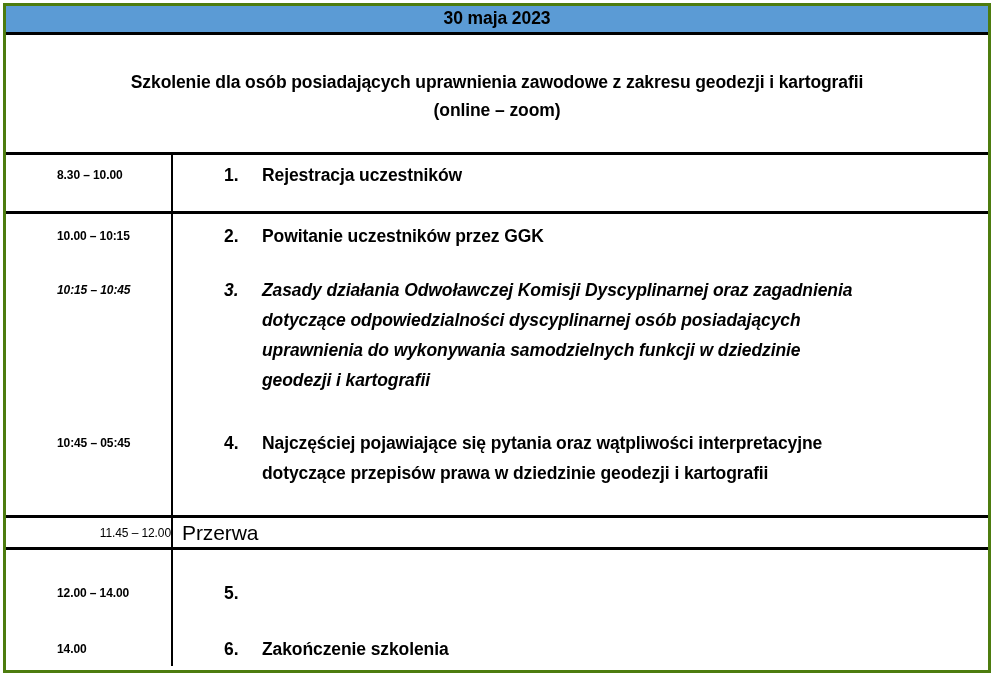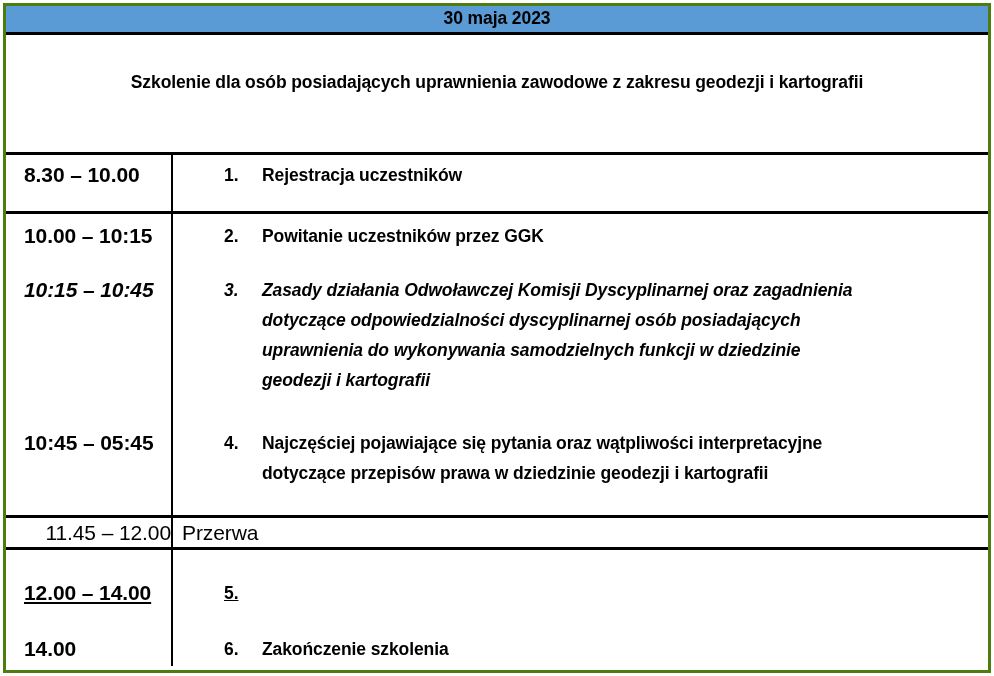--- a/index.html
+++ b/index.html
@@ -27,49 +27,50 @@
     flex: 0 0 auto;
     margin-top: 24px;
   }
   .grp {
     display: grid; grid-template-columns: 167px 1fr;
     flex: 0 0 auto;
   }
   .grp.hline { border-bottom: 3px solid #000; }
   .cell-time {
     border-right: 2px solid #000;
-    font-weight: 700; font-size: 21px; line-height: 30px;
-    padding-left: 18px; box-sizing: border-box; white-space: nowrap;
+    font-weight: 700; font-size: 12px; line-height: 30px;
+    padding-left: 11px; box-sizing: border-box; white-space: nowrap; margin-left: 40px;
   }
   .cell-item { box-sizing: border-box; }
   .item { display: flex; font-weight: 700; font-size: 17.5px; line-height: 30px; }
   .num { flex: 0 0 38px; margin-left: 51px; }
   .txt { flex: 1; padding-right: 28px; white-space: pre-line; }
   
   .e1 { padding-top: 5px;  padding-bottom: 21px; }
   .e2 { padding-top: 7px;  padding-bottom: 24px; }
   .e3 { padding-bottom: 33px; font-style: italic; }
   .e4 { padding-bottom: 27px; }
   .e5 { padding-top: 3px;  padding-bottom: 2px; }
-  .e6 { padding-top: 28px; padding-bottom: 26px; text-decoration: underline; }
+  .e6 { padding-top: 28px; padding-bottom: 26px; }
   .e7 { padding-bottom: 2px; }
   
   .plain { font-weight: 400 !important; line-height: 24px !important; text-align: right; }
   .break-txt { font-weight: 400; font-size: 21px; line-height: 24px; padding-left: 9px; }
 </style>
 </head>
 <body>
 
 <div class="page">
   <div class="table">
 
     <div class="date-hdr" style="--hdr-bg: #5B9BD5; background: rgb(91, 155, 213);">30 maja 2023</div>
 
     <div class="title-row">
       <div>Szkolenie dla osób posiadających uprawnienia zawodowe z zakresu geodezji i kartografii</div>
+      <div>(online – zoom)</div>
     </div>
 
     <div class="grp hline">
       <div class="cell-time e1">8.30 – 10.00</div>
       <div class="cell-item e1">
         <div class="item">
           <span class="num">1.</span>
           <span class="txt">Rejestracja uczestników</span>
         </div>
       </div>

